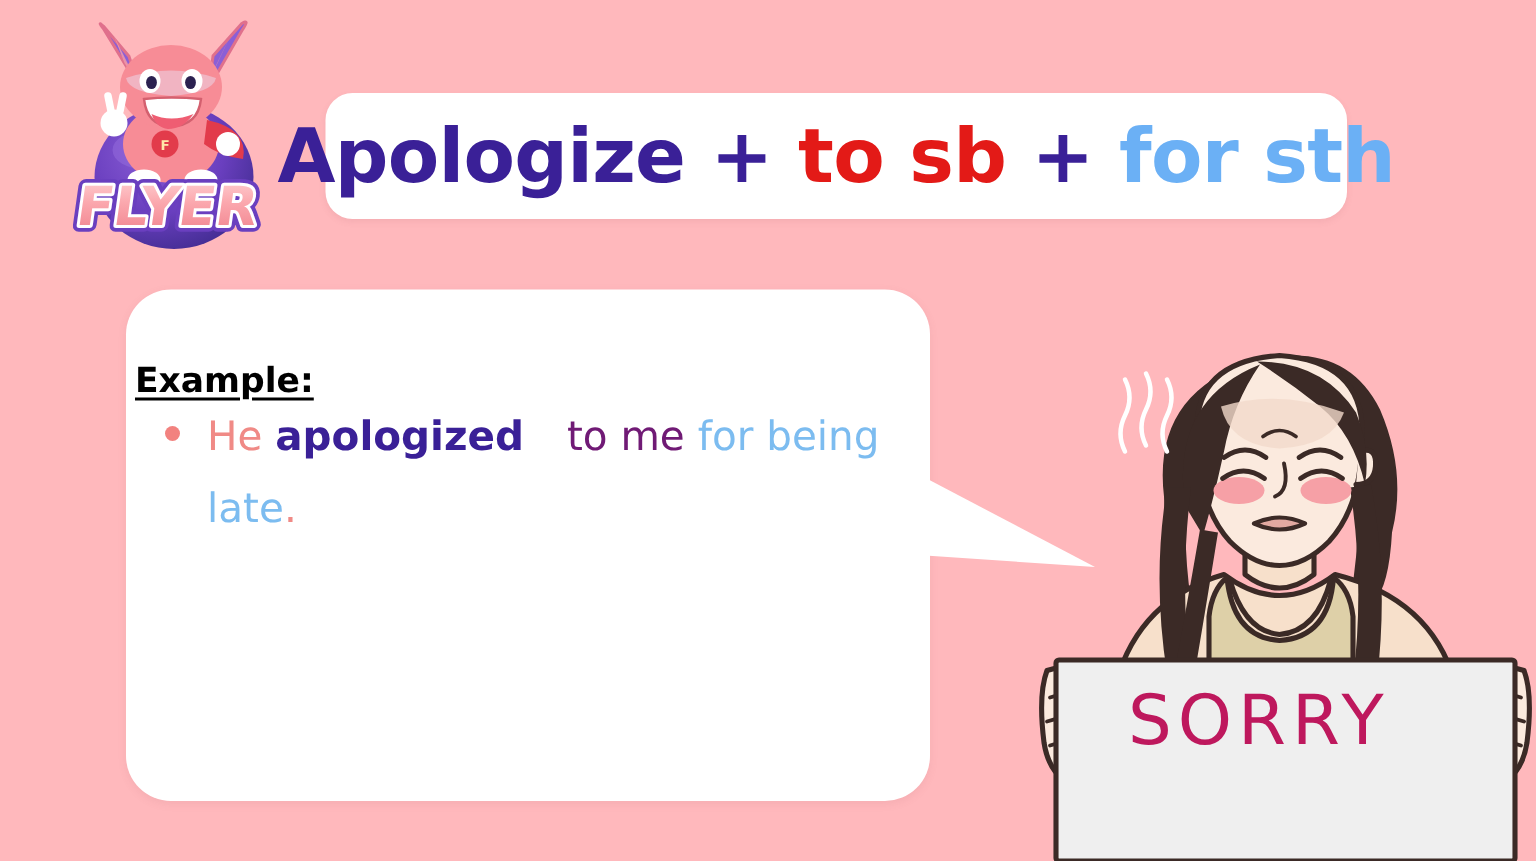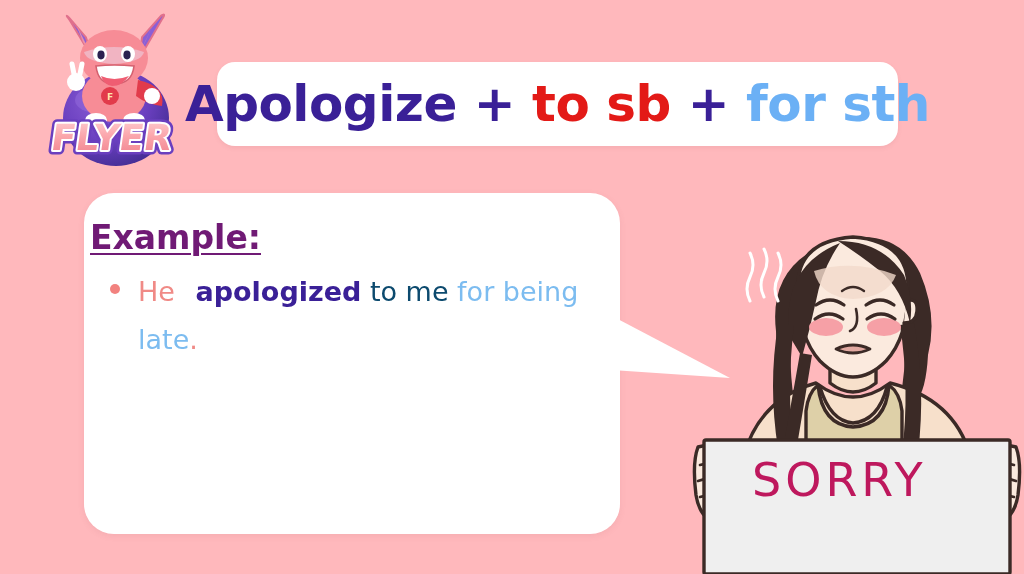--- a/index.html
+++ b/index.html
@@ -72,25 +72,25 @@
     left: 612px;
     top: 316px;
     width: 118px;
     height: 68px;
     z-index: 4;
   }
 
   #example-label {
     position: absolute;
     left: 90px;
-    top: 218px;
+    top: 241px;
     font-family: "DejaVu Sans", sans-serif;
     font-weight: 700;
-    font-size: 33px;
-    color: #701a75;
+    font-size: 23px;
+    color: #000000;
     text-decoration: underline;
     text-decoration-thickness: 2px;
     text-underline-offset: 4px;
     z-index: 3;
   }
 
   #bullet-list {
     position: absolute;
     left: 110px;
     top: 268px;
@@ -111,22 +111,22 @@
     margin-top: 16px;
     margin-right: 18px;
   }
   .bullet-text {
     font-family: "DejaVu Sans", sans-serif;
     font-size: 27px;
     line-height: 48px;
     max-width: 452px;
   }
   .c-salmon { color: #f08a86; }
-  .c-purple { color: #3a2097; font-weight: 700; margin-left: 12px; }
-  .c-red    { color: #0c4a6e; }
+  .c-purple { color: #3a2097; font-weight: 700; }
+  .c-red    { color: #701a75; padding-left: 20px; }
   .c-blue   { color: #7cbcf0; }
 
   
   #character {
     position: absolute;
     left: 690px;
     top: 205px;
     width: 334px;
     height: 369px;
   }

